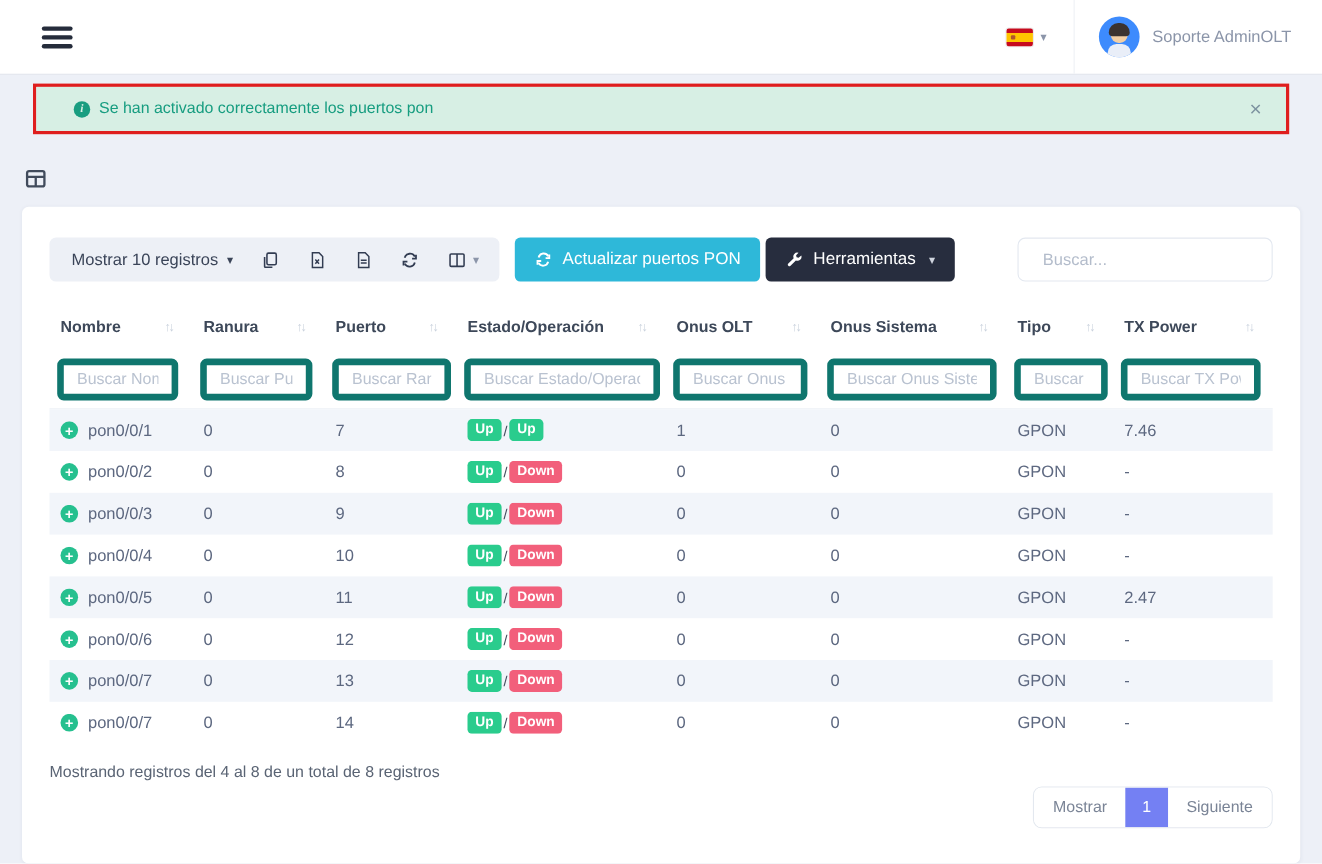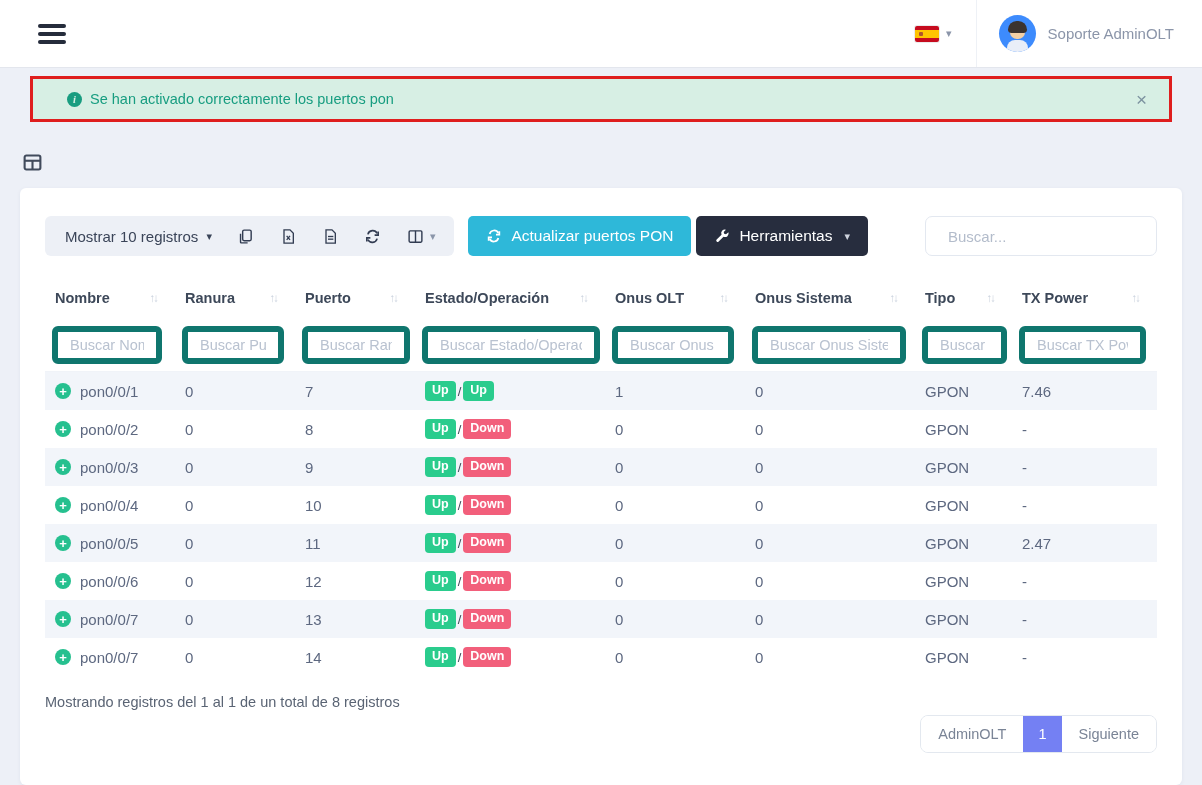--- a/index.html
+++ b/index.html
@@ -404,23 +404,23 @@
               <span class="badge down">Down</span>
             </div>
             <div class="cell c5">0</div>
             <div class="cell c6">0</div>
             <div class="cell c7">GPON</div>
             <div class="cell c8">-</div>
           </div>
         </div>
     </div>
 
-    <div class="tfoot-info">Mostrando registros del 1 al 1 de un total de 8 registros</div>
+    <div class="tfoot-info">Mostrando registros del 4 al 8 de un total de 8 registros</div>
 
     <div class="pagination-row">
       <div class="pagination">
-        <span class="page-item">AdminOLT</span>
+        <span class="page-item">Mostrar</span>
         <span class="page-item active">1</span>
         <span class="page-item">Siguiente</span>
       </div>
     </div>
   </div>
 </div>
 
 </body></html>

